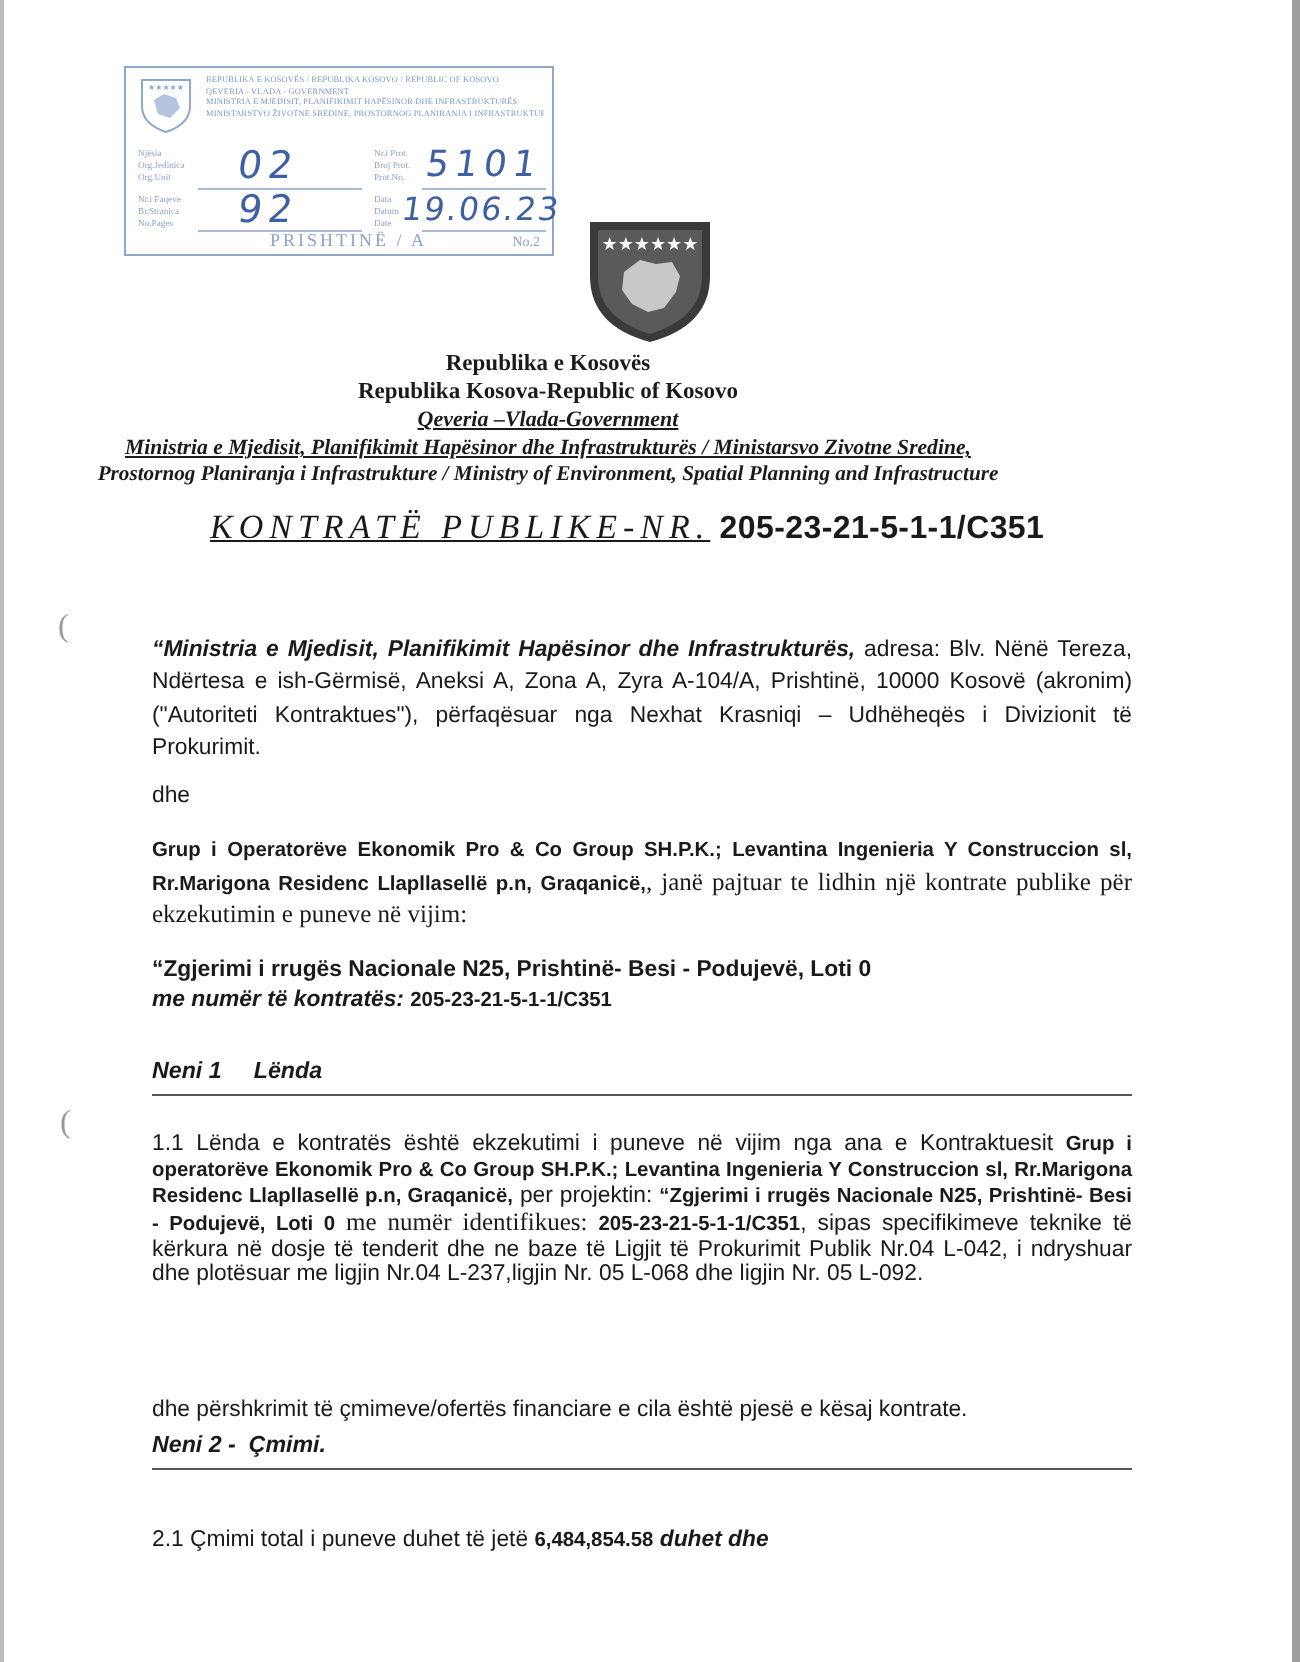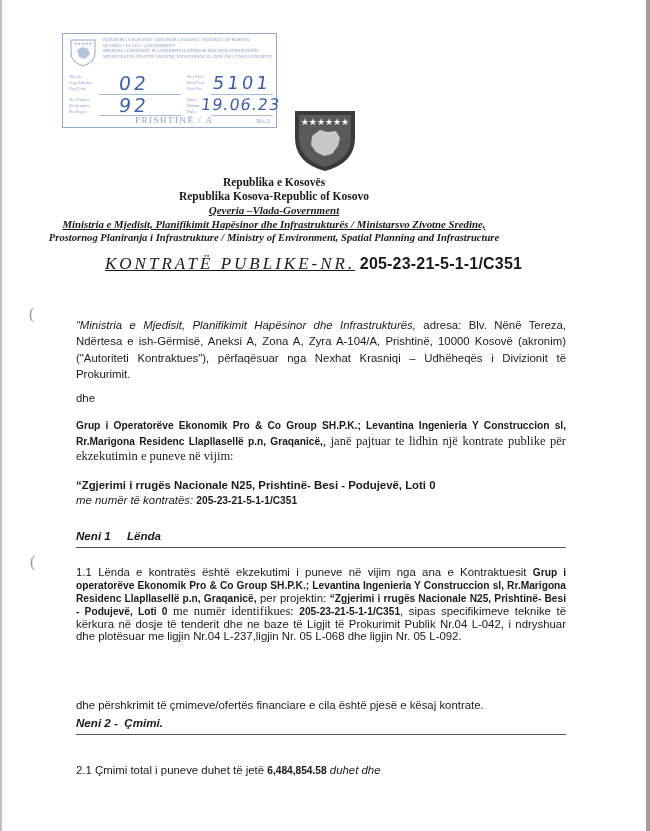--- a/index.html
+++ b/index.html
@@ -42,21 +42,21 @@
   .hdr-3 { top: 204px; font-size: 11px; font-weight: bold; font-style: italic; }
   .hdr-3 span { text-decoration: underline; margin-top: 44px; }
   .hdr-4 { top: 218px; font-size: 10.8px; font-weight: bold; font-style: italic; text-decoration: underline; }
   .hdr-5 { top: 232px; font-size: 10.6px; font-weight: bold; font-style: italic; }
 
   .title { position: absolute; left: 105px; top: 254px; white-space: nowrap; }
   .title-main { font-family: "Liberation Serif", serif; font-style: italic; font-size: 17px; letter-spacing: 3px; text-decoration: underline; }
   .title-num { font-family: "Liberation Sans", sans-serif; font-size: 16px; font-weight: bold; letter-spacing: 0.2px; }
 
   .para { position: absolute; left: 76px; width: 490px; font-size: 11.4px; line-height: 16.3px; text-align: justify; }
-  .b { font-weight: normal; }
+  .b { font-weight: bold; }
   .i { font-style: italic; }
   .bs { font-family: "Liberation Sans", sans-serif; font-weight: bold; font-size: 10.2px; }
   .ser-run { font-family: "Liberation Serif", serif; font-size: 12.5px; }
   .single { position: absolute; left: 76px; font-size: 11.4px; white-space: nowrap; }
   .article-head { position: absolute; left: 76px; font-size: 11.6px; font-weight: bold; font-style: italic; }
   .rule { position: absolute; left: 76px; width: 490px; height: 1px; background: #555; }
 
   .margin-mark { position: absolute; font-family: "Liberation Serif", serif; font-size: 16px; color: #9a9a9a; }
 </style>
 </head>

